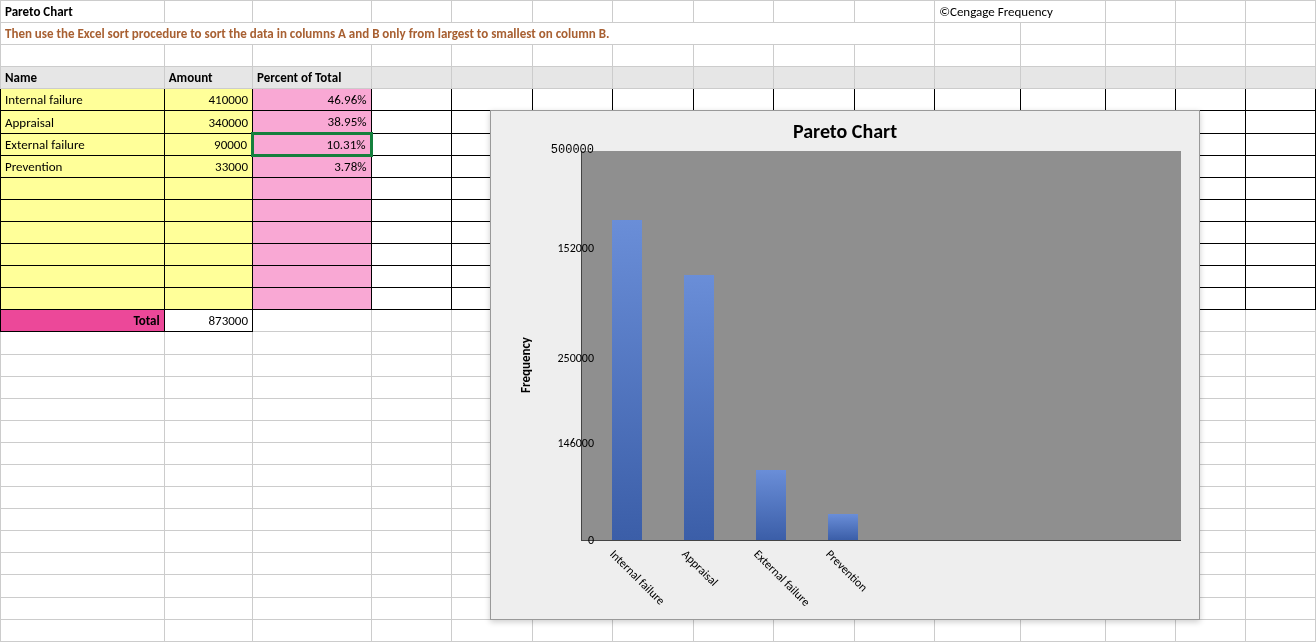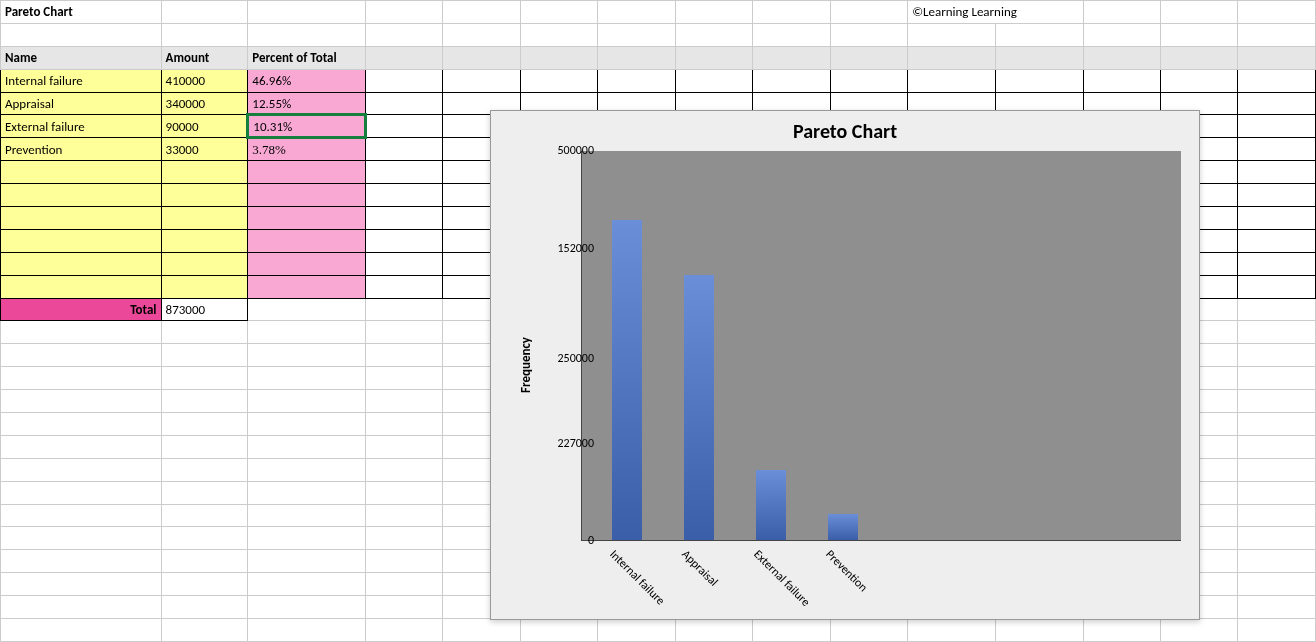--- a/index.html
+++ b/index.html
@@ -32,21 +32,21 @@
   .col-C { width: 124px; }
   .col-rest { width: 96px; }
   .bold { font-weight: bold; }
   .instr { color: #a86032; font-weight: bold; }
   .hdr-row td { background: #e6e6e6; font-weight: bold; }
   .hdr-name   { border: 1.5px solid #000; }
   .hdr-amount { border: 1.5px solid #000; }
   .hdr-pct    { border: 1.5px solid #000; background:#e6e6e6; }
   .cell-yellow { background: #ffff99; }
   .cell-peach  { background: #f9a8d4; }
-  .num { text-align: left; }
+  .num { text-align: right; }
   .data-block td { border: 1px solid #000; }
   
   .chart-container {
     position: absolute;
     left: 490px; top: 110px;
     width: 710px; height: 510px;
     background: #eeeeee;
     border: 1px solid #999;
     box-shadow: 0 2px 6px rgba(0,0,0,.2);
   }
@@ -124,21 +124,29 @@
         <td><span class="bold">Pareto Chart</span></td>
         <td></td>
         <td></td>
         <td></td>
         <td></td>
         <td></td>
         <td></td>
         <td></td>
         <td></td>
         <td></td>
-        <td colspan="2">©Learning Learning</td>
+        <td colspan="2">©Cengage Frequency</td>
+        <td></td>
+        <td></td>
+        <td></td>
+      </tr>
+      <tr>
+        <td colspan="10"><span class="instr">Then use the Excel sort procedure to sort the data in columns A and B only from largest to smallest on column B.</span></td>
+        <td></td>
+        <td></td>
         <td></td>
         <td></td>
         <td></td>
       </tr>
       <tr>
         <td></td>
         <td></td>
         <td></td>
         <td></td>
         <td></td>
@@ -183,21 +191,21 @@
         <td></td>
         <td></td>
         <td></td>
         <td></td>
         <td></td>
         <td></td>
       </tr>
       <tr class="data-block">
         <td class="cell-yellow col-A" style="border:1px solid #000;">Appraisal</td>
         <td class="cell-yellow col-B num" style="border:1px solid #000;">340000</td>
-        <td class="cell-peach  col-C num" style="border:1px solid #000;">12.55%</td>
+        <td class="cell-peach  col-C num" style="border:1px solid #000;">38.95%</td>
         <td></td>
         <td></td>
         <td></td>
         <td></td>
         <td></td>
         <td></td>
         <td></td>
         <td></td>
         <td></td>
         <td></td>
@@ -217,21 +225,21 @@
         <td></td>
         <td></td>
         <td></td>
         <td></td>
         <td></td>
         <td></td>
       </tr>
       <tr class="data-block">
         <td class="cell-yellow col-A" style="border:1px solid #000;">Prevention</td>
         <td class="cell-yellow col-B num" style="border:1px solid #000;margin-left:8px;">33000</td>
-        <td class="cell-peach  col-C num" style="border:1px solid #000;font-family:Liberation Serif, serif;">3.78%</td>
+        <td class="cell-peach  col-C num" style="border:1px solid #000;">3.78%</td>
         <td></td>
         <td></td>
         <td></td>
         <td></td>
         <td></td>
         <td></td>
         <td></td>
         <td></td>
         <td></td>
         <td></td>
@@ -601,21 +609,21 @@
 <div class="chart-container">
   <div class="chart-title">Pareto Chart</div>
   <div class="ylabel">Frequency</div>
   <div class="plot" id="plot">
       <div class="bar" style="left: 30px; height: 319.8px;"></div>
       <div class="bar" style="left: 102px; height: 265.2px;"></div>
       <div class="bar" style="left: 174px; height: 70.2px;"></div>
       <div class="bar" style="left: 246px; height: 25.74px;"></div>
     </div>
 <div class="ytick" style="top: 422px;">0</div>
-    <div class="ytick" style="top: 324.5px;">227000</div>
+    <div class="ytick" style="top: 324.5px;">146000</div>
     <div class="ytick" style="top: 240px;">250000</div>
     <div class="ytick" style="top: 129.5px;">152000</div>
-    <div class="ytick" style="top: 32px;">500000</div>
+    <div class="ytick" style="top: 32px; font-family: Liberation Mono, monospace;">500000</div>
     <div class="xlabel" style="left: 126px;">Internal failure</div>
     <div class="xlabel" style="left: 198px;">Appraisal</div>
     <div class="xlabel" style="left: 270px;">External failure</div>
     <div class="xlabel" style="left: 342px;">Prevention</div>
   </div>
 
 </body></html>

